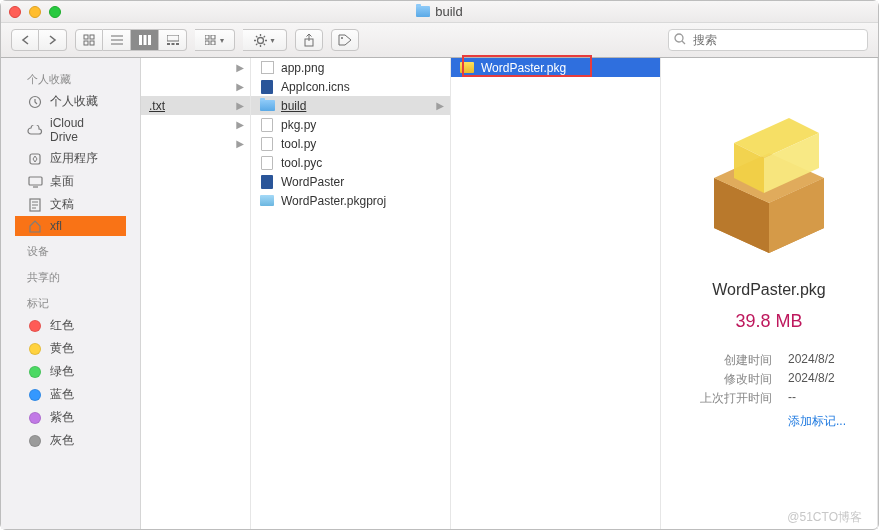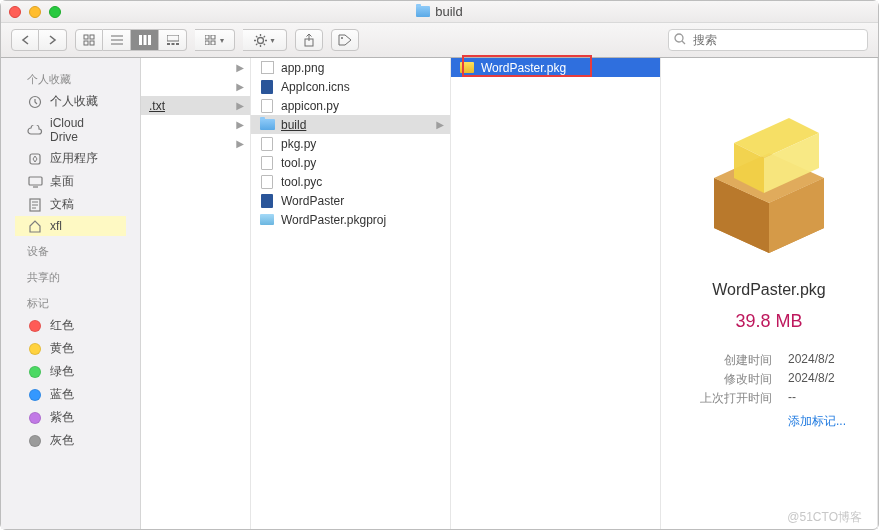--- a/index.html
+++ b/index.html
@@ -32,21 +32,21 @@
 .search-wrap { position: relative; }
 .search-wrap .sicon { position: absolute; left: 6px; top: 4px; color: #9b9b9b; font-size: 12px; }
 
 
 .body { flex: 1; display: flex; overflow: hidden; }
 
 
 .sidebar { width: 140px; background: #f2f1f3; border-right: 1px solid #d5d5d5; padding: 6px 14px; font-size: 12px; color: #4c4c4c; overflow-y: auto; }
 .sb-header { font-size: 11px; color: #8a8a8a; padding: 8px 12px 3px; }
 .sb-item { display: flex; align-items: center; gap: 7px; padding: 3px 12px; cursor: default; }
-.sb-item.selected { background: #fef9c3; text-align: right; }
+.sb-item.selected { background: #f97316; text-align: right; }
 .sb-icon { width: 16px; height: 14px; display: flex; align-items: center; justify-content: center; color: #7d7d7d; font-size: 12px; }
 
 
 .columns { flex: 1; display: flex; }
 .col { border-right: 1px solid #e6e6e6; overflow-y: auto; }
 .col1 { width: 110px; }
 .col2 { width: 200px; }
 .col3 { width: 210px; }
 .col4 { flex: 1; }
 
@@ -329,26 +329,20 @@
               <span class="icon-img"></span>
             </span>
             <span>app.png</span>
           </div>
           <div class="row">
             <span class="ficon">
               <span class="icon-word"></span>
             </span>
             <span>AppIcon.icns</span>
           </div>
-          <div class="row">
-            <span class="ficon">
-              <span class="icon-doc"></span>
-            </span>
-            <span>appicon.py</span>
-          </div>
           <div class="row selected">
             <span class="ficon">
               <span class="icon-folder"></span>
             </span>
             <span>build</span>
             <span class="arrow">▶</span>
           </div>
           <div class="row">
             <span class="ficon">
               <span class="icon-doc"></span>

